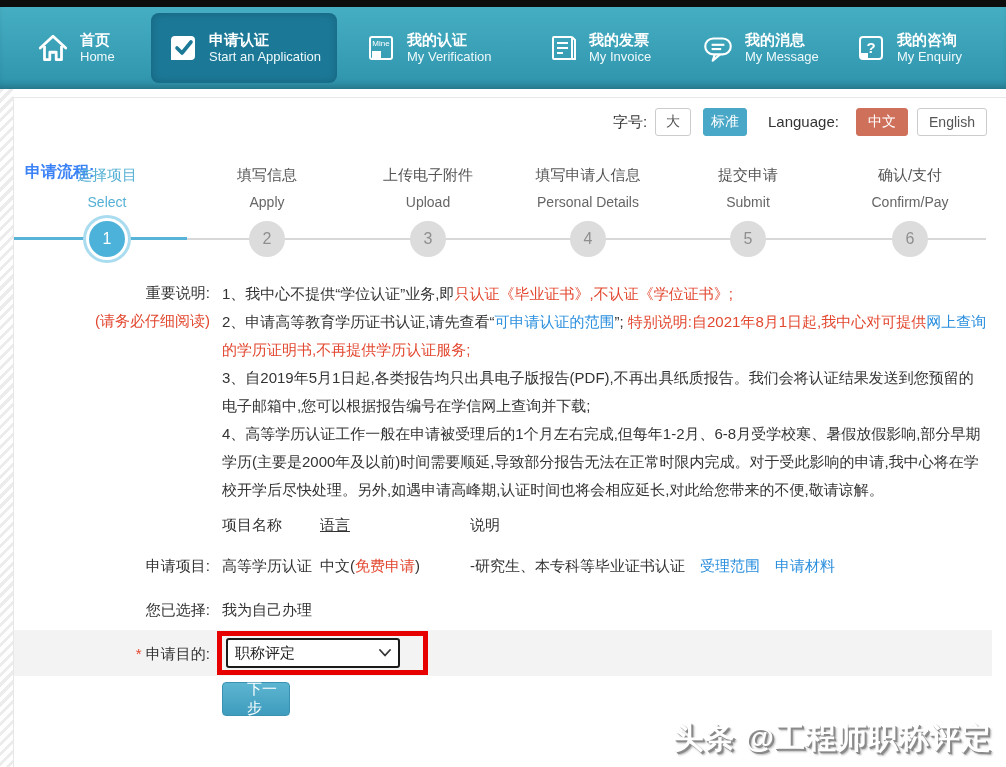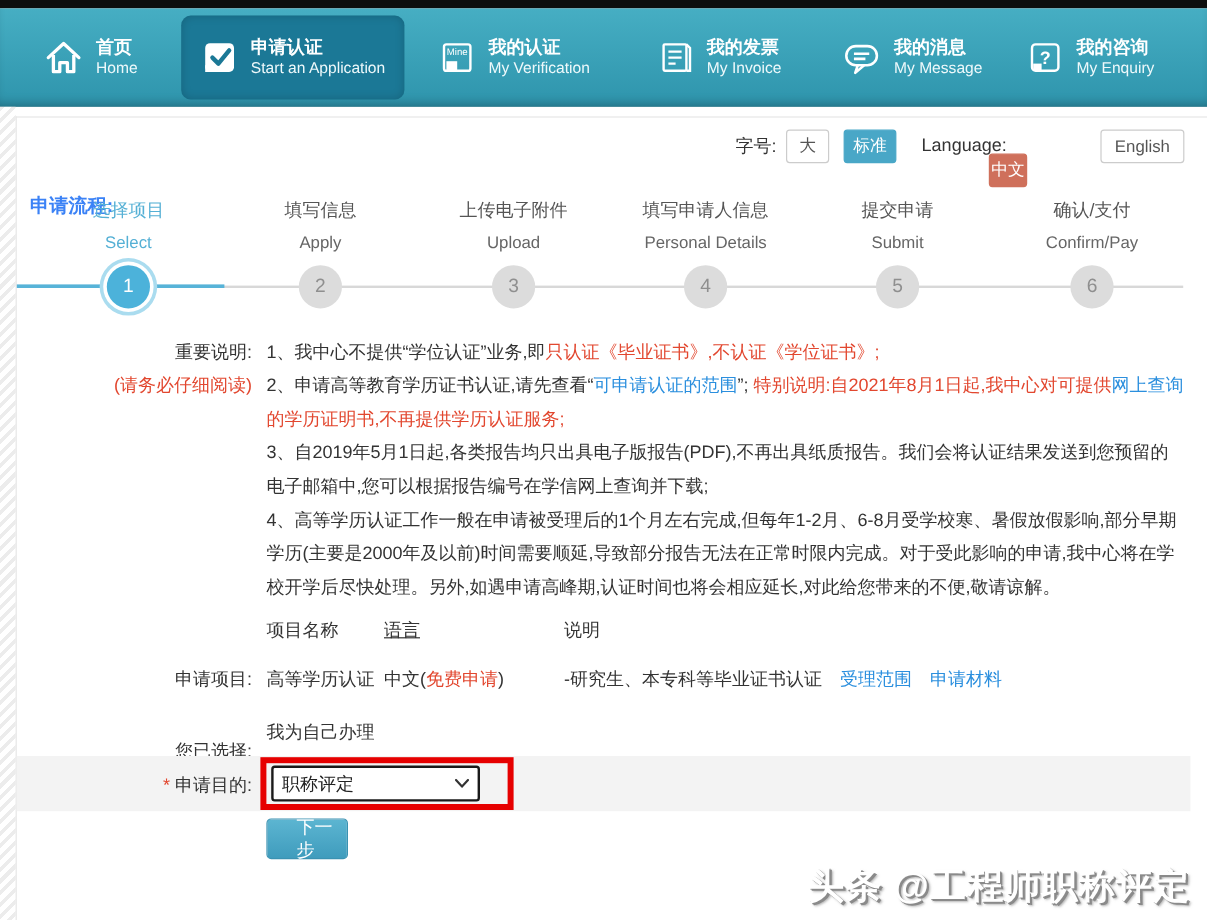--- a/index.html
+++ b/index.html
@@ -206,21 +206,21 @@
 
 <div class="abs edge-stripes"></div>
 <div class="abs content-topline"></div>
 <div class="abs content-leftline"></div>
 
 <div class="abs page-title">申请流程:</div>
 <div class="abs ctrl-label" style="left:613px; top:113px;">字号:</div>
 <div class="abs btn btn-plain" style="left:655px; top:108px; width:36px;">大</div>
 <div class="abs btn btn-teal" style="left:703px; top:108px; width:44px;">标准</div>
 <div class="abs ctrl-label" style="left:768px; top:113px;">Language:</div>
-<div class="abs btn btn-salmon" style="left:824px; top:108px; width:32px;margin-top:20px;">中文</div>
+<div class="abs btn btn-salmon" style="left:856px; top:108px; width:52px;">中文</div>
 <div class="abs btn btn-plain" style="left:917px; top:108px; width:70px;">English</div>
 
 <div class="abs step-line-gray"></div>
 <div class="abs step-line-blue"></div>
 
 <div class="abs step active" style="left:27px; top:166px;">
   <div class="step-zh">选择项目</div>
   <div class="step-en">Select</div>
 </div>
 <div class="abs step" style="left:187px; top:166px;">
@@ -265,21 +265,21 @@
 <div class="cell" style="left:320px; top:516px;text-decoration:underline;">语言</div>
 <div class="cell" style="left:470px; top:516px;">说明</div>
 
 <div class="cell row-label" style="left:98px; top:557px;">申请项目:</div>
 <div class="cell" style="left:222px; top:557px;">高等学历认证</div>
 <div class="cell" style="left:320px; top:557px;"><span>中文(</span><span class="red">免费申请</span><span>)</span></div>
 <div class="cell" style="left:470px; top:557px;">-研究生、本专科等毕业证书认证</div>
 <div class="cell link" style="left:700px; top:557px;">受理范围</div>
 <div class="cell link" style="left:775px; top:557px;">申请材料</div>
 
-<div class="cell row-label" style="left:98px; top:601px;margin-top:16px;">您已选择:</div>
+<div class="cell row-label" style="left:98px; top:601px;">您已选择:</div>
 <div class="cell" style="left:222px; top:601px;">我为自己办理</div>
 
 <div class="abs purpose-strip"></div>
 <div class="cell" style="left:90px; top:645px; width:120px; text-align:right;"><span class="red">*</span> <span>申请目的:</span></div>
 <div class="abs annotation-box"></div>
 <div class="abs fake-select">
   <span>职称评定</span>
   <span class="icon">
     <svg width="12" height="8" viewBox="0 0 12 8">
         <path d="M1 1 L6 6.5 L11 1" fill="none" stroke="#333" stroke-width="1.8" stroke-linecap="round" stroke-linejoin="round"></path>

